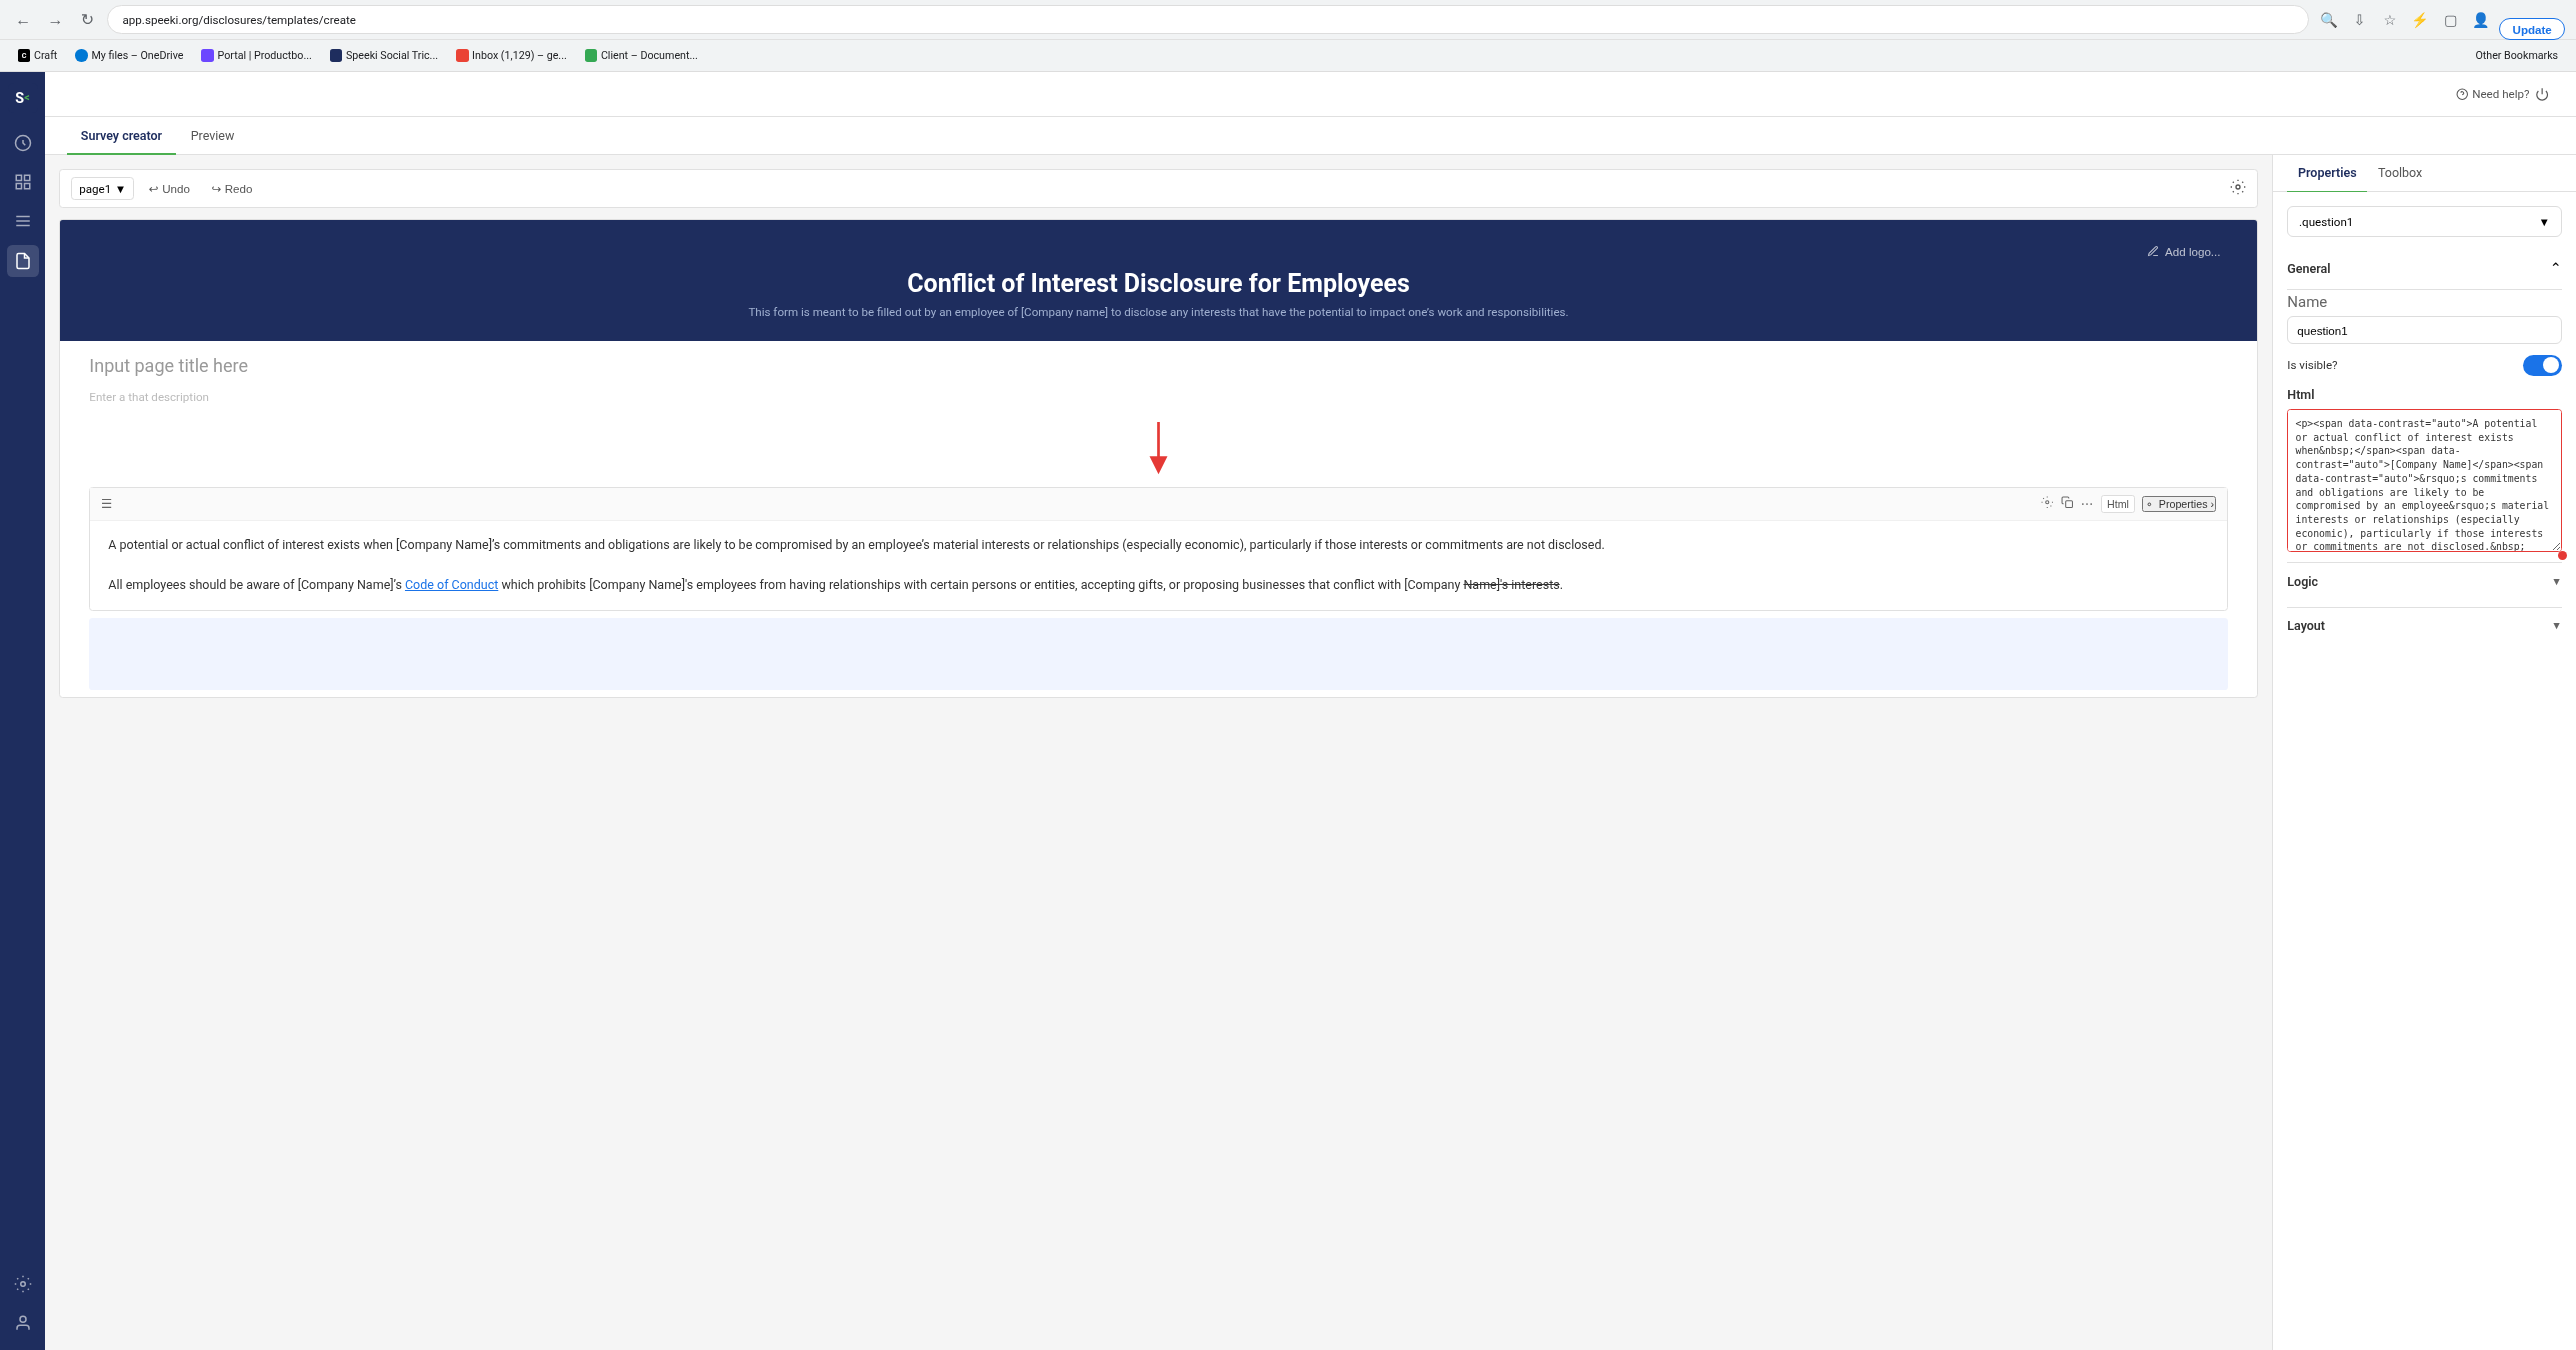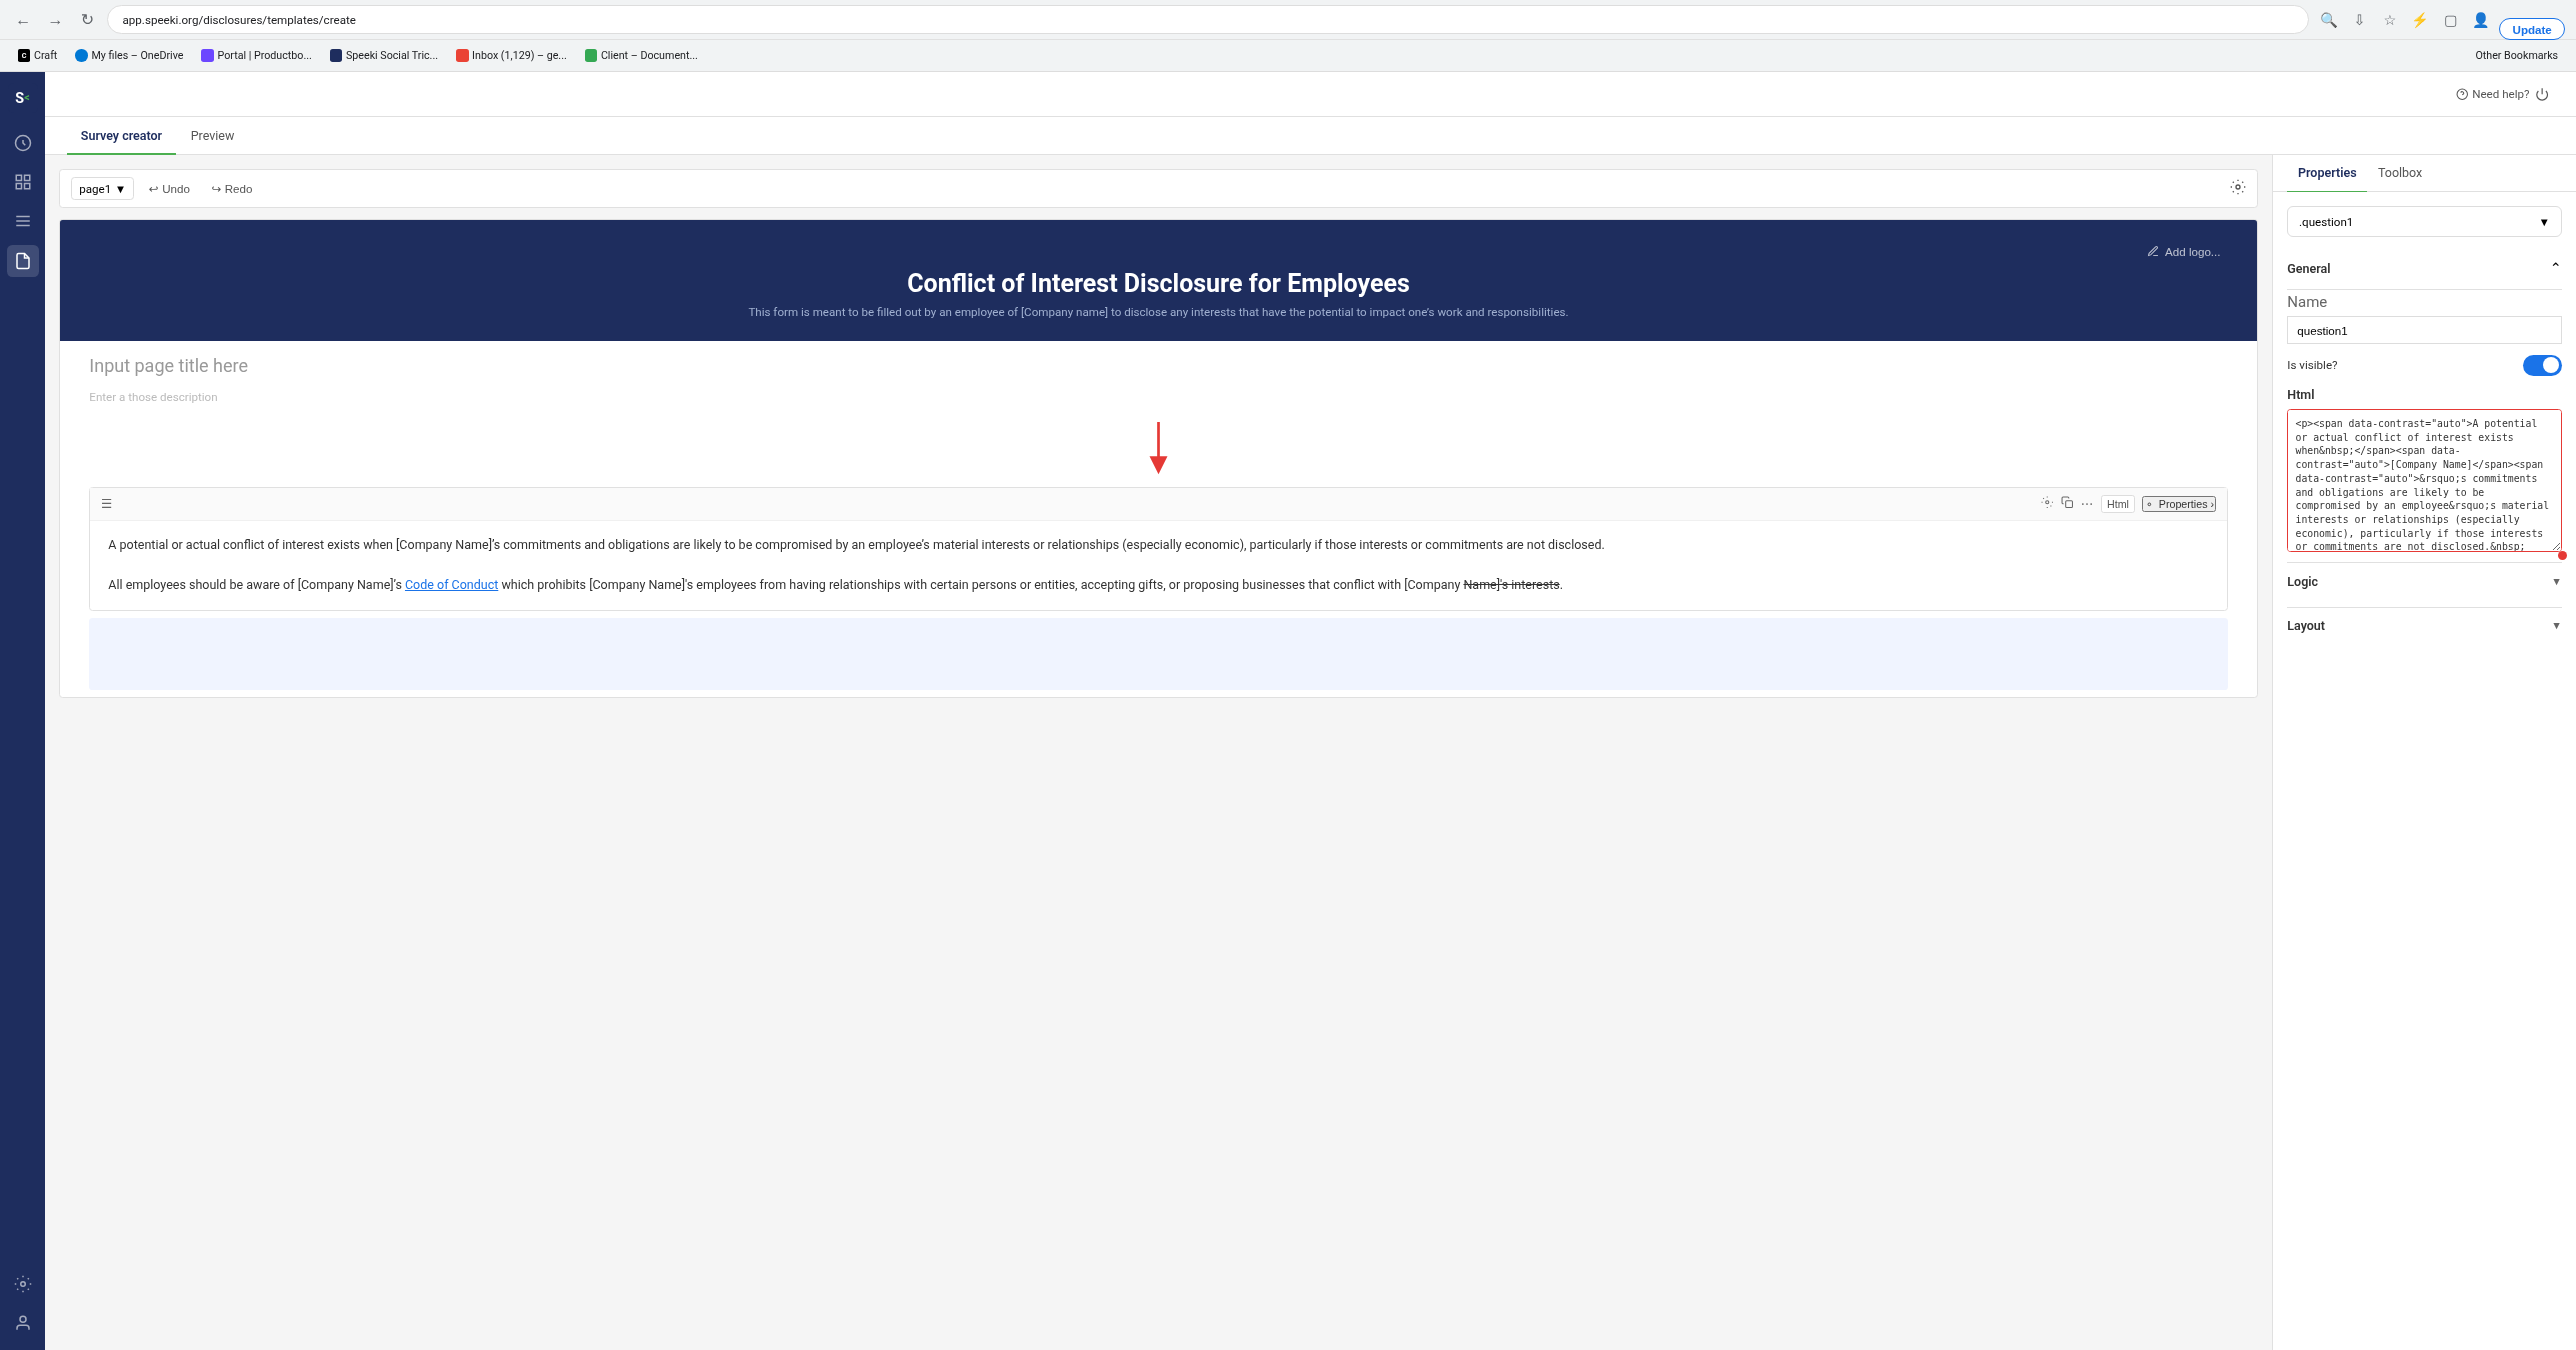--- a/index.html
+++ b/index.html
@@ -176,21 +176,21 @@
     .section-header {
       display: flex; align-items: center; justify-content: space-between;
       padding: 9px 0; cursor: pointer;
     }
     .section-title { font-size: 12.5px; font-weight: 600; color: #333; }
     .section-divider { border-top: 0.9px solid #e0e0e0; margin: 3.6px 0; }
 
     .field-group { margin-bottom: 10.7px; }
     .field-label { font-size: 15px; color: #666; margin-bottom: 5px; }
     .field-input {
-      width: 100%; border: 0.9px solid #ddd; border-radius: 0; padding: 6.3px 9px;
+      width: 100%; border: 0.9px solid #ddd; border-radius: 6px; padding: 6.3px 9px;
       font-size: 11.6px; background: white;
     }
 
     .toggle-row {
       display: flex; align-items: center; justify-content: space-between;
       margin: 7.2px 0;
     }
     .toggle-label { font-size: 11.6px; color: #333; }
     .toggle {
       width: 39px; height: 21.5px; background: #1a73e8; border-radius: 10.7px;
@@ -402,21 +402,21 @@
                     <path d="M16.5 3.5a2.121 2.121 0 0 1 3 3L7 19l-4 1 1-4L16.5 3.5z"></path>
                   </svg>
                 <span>Add logo...</span>
               </button>
             </div>
             <h1 class="survey-title">Conflict of Interest Disclosure for Employees</h1>
             <p class="survey-subtitle">This form is meant to be filled out by an employee of [Company name] to disclose any interests that have the potential to impact one’s work and responsibilities.</p>
           </div>
 
           <div class="survey-page-title">Input page title here</div>
-          <div class="survey-page-desc">Enter a those description</div>
+          <div class="survey-page-desc">Enter a that description</div>
 
           <div class="red-arrow-container">
             <svg width="27" height="54" viewBox="0 0 30 60">
               <line x1="15" y1="0" x2="15" y2="45" stroke="#e53935" stroke-width="3"></line>
               <polygon points="5,38 15,58 25,38" fill="#e53935"></polygon>
             </svg>
           </div>
 
           <div class="question-element">
             <div class="question-toolbar">

